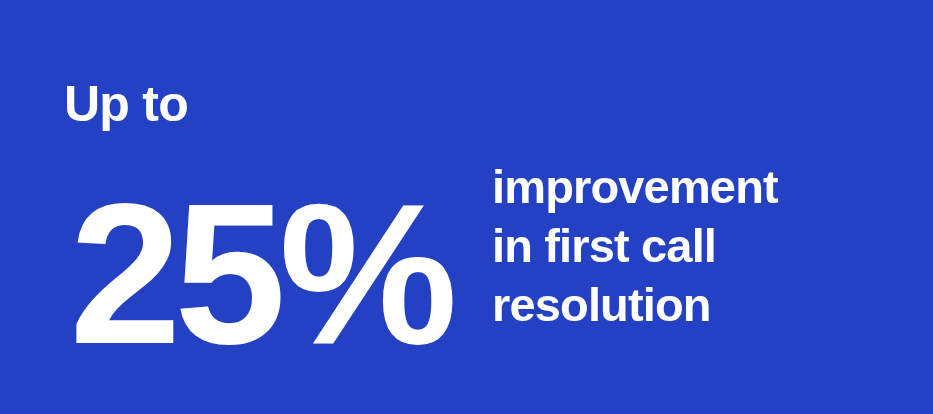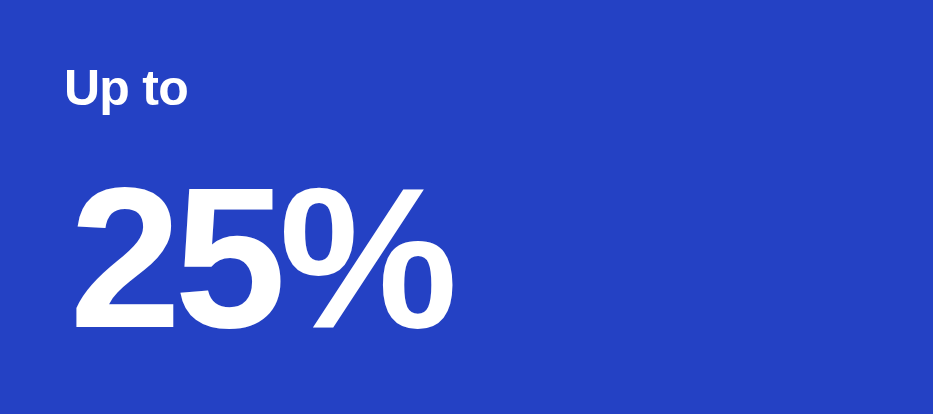--- a/index.html
+++ b/index.html
@@ -33,21 +33,21 @@
   }
 
   #eyebrow-label {
     display: block;
     color: #FFFFFF;
     font-size: 50px;
     font-weight: 700;
     line-height: 1.0;
     letter-spacing: -0.015em;
     white-space: nowrap;
-    margin: 1px 0 0 2px;
+    margin: 17px 0 0 2px;
   }
 
   #stat-figure {
     display: block;
     color: #FFFFFF;
     font-size: 201px;
     font-weight: 700;
     line-height: 1.0;
     letter-spacing: -0.035em;
     white-space: nowrap;
@@ -77,15 +77,18 @@
 <body>
 
 <div id="stat-card">
 
   <div id="left-block">
     <span id="eyebrow-label">Up to</span>
     <span id="stat-figure">25%</span>
   </div>
 
   <div id="description-block">
+    <span class="description-line">improvement</span>
+    <span class="description-line">in first call</span>
+    <span class="description-line">resolution</span>
   </div>
 
 </div>
 
 </body></html>

